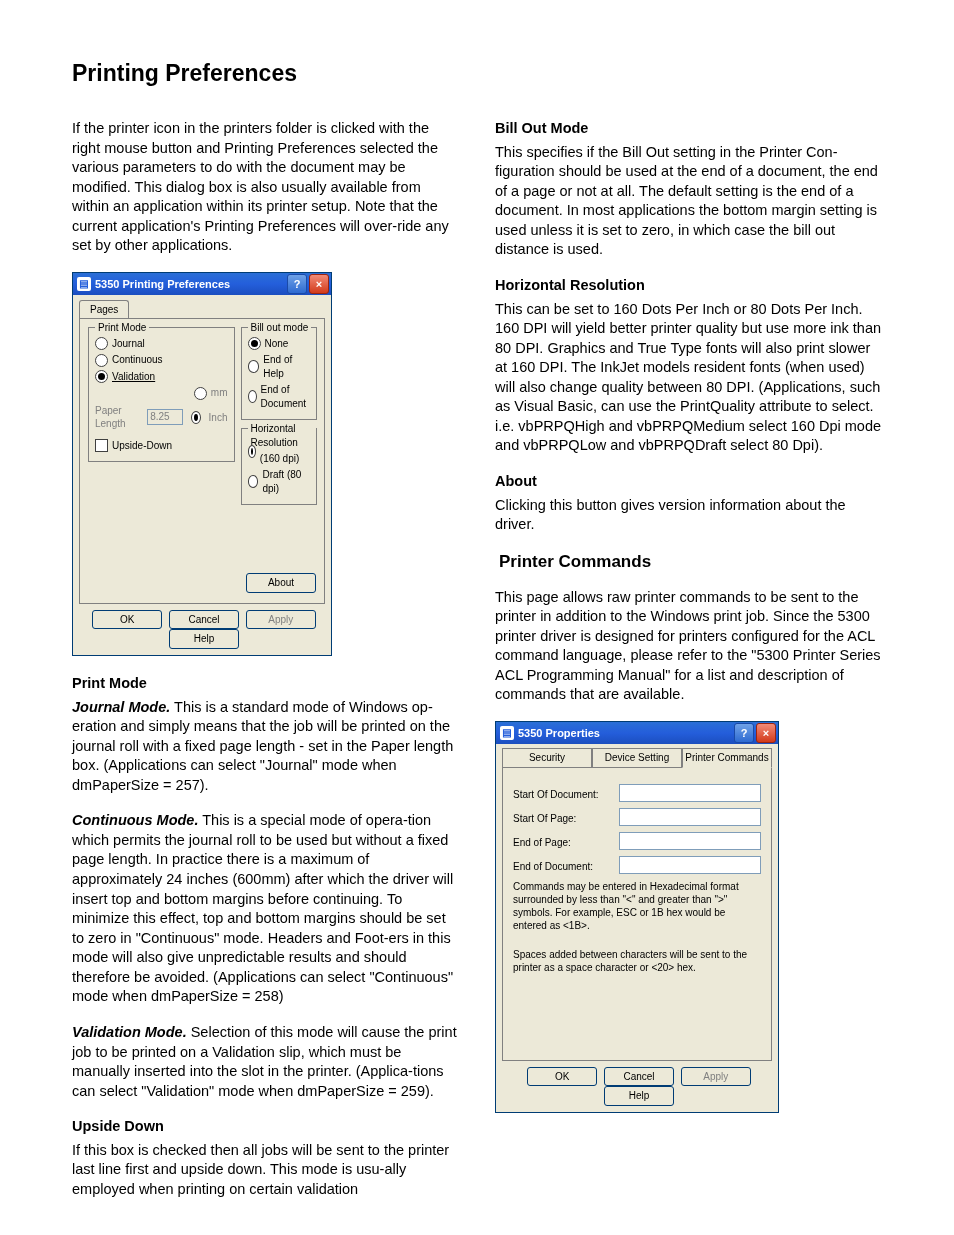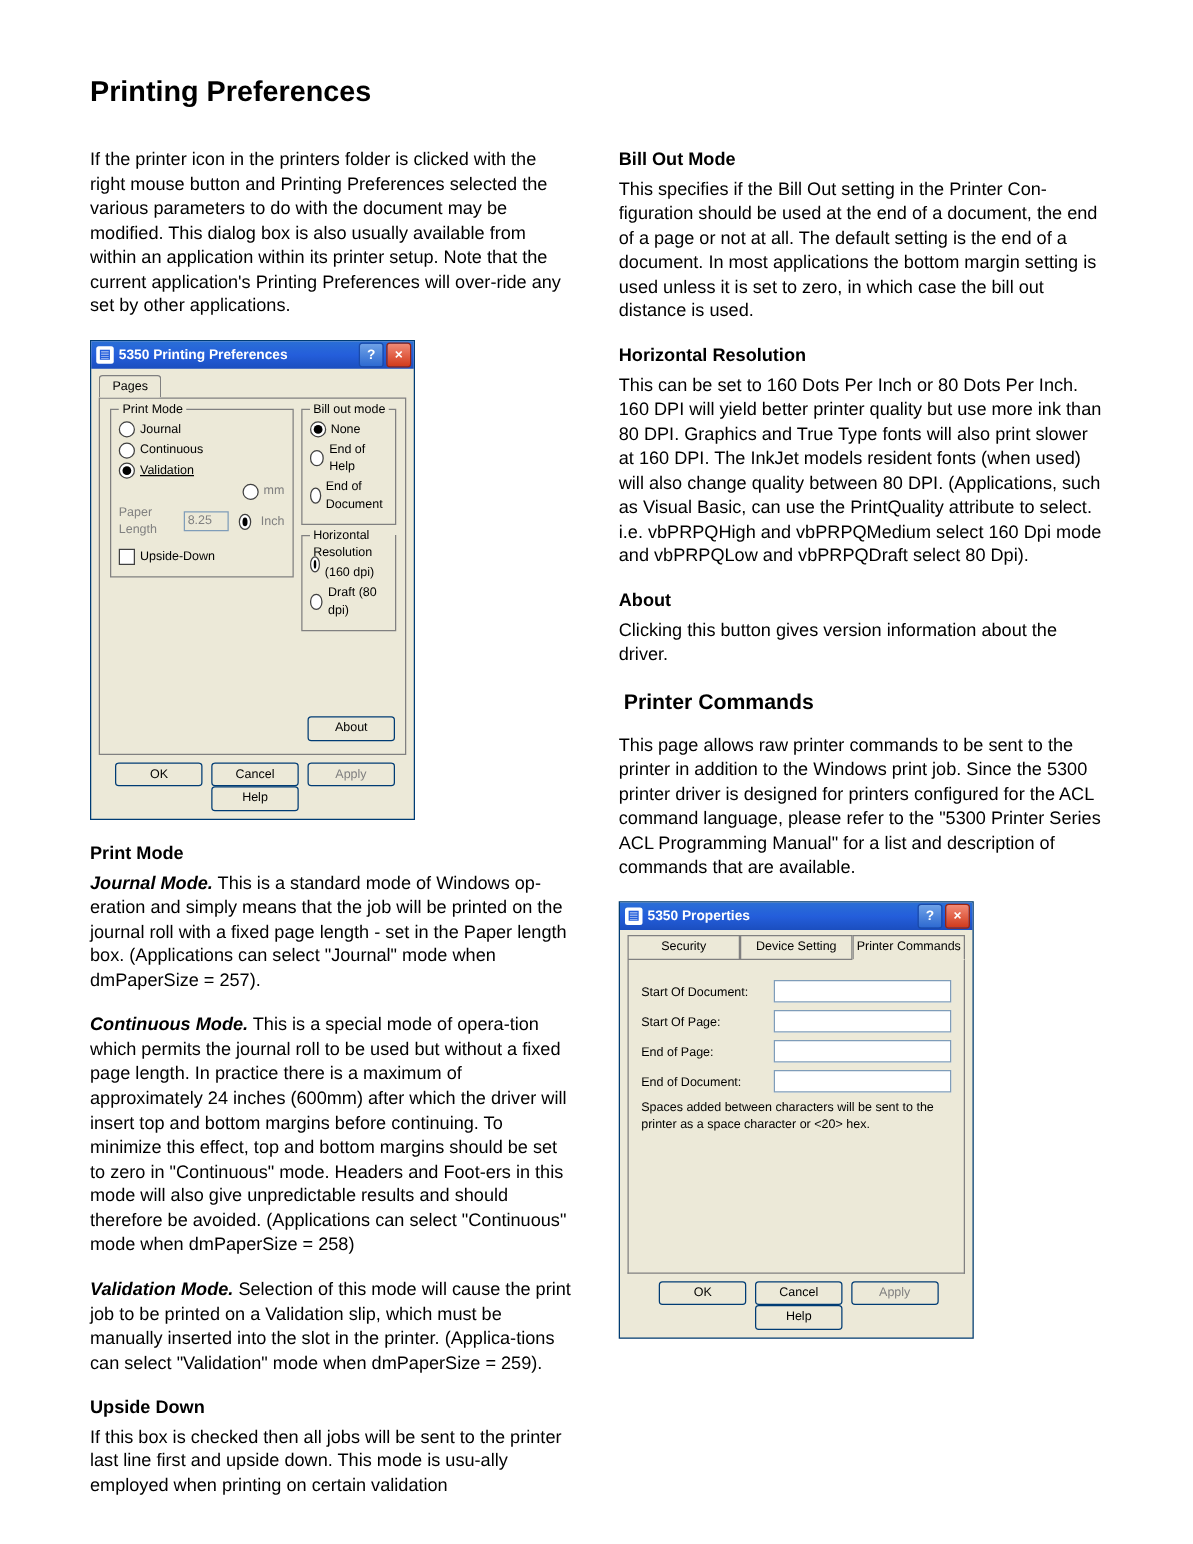--- a/index.html
+++ b/index.html
@@ -288,20 +288,21 @@
                 <span class="field"></span>
               </div>
             <div class="cmd-row">
                 <label>End of Page:</label>
                 <span class="field"></span>
               </div>
             <div class="cmd-row">
                 <label>End of Document:</label>
                 <span class="field"></span>
               </div>
+            <p class="helptext">Commands may be entered in Hexadecimal format surrounded by less than "&lt;" and greater than "&gt;" symbols. For example,  ESC or 1B hex would be entered as &lt;1B&gt;.</p>
             <p class="helptext">Spaces added between characters will be sent to the printer as a space character or &lt;20&gt; hex.</p>
             <div style="height:60px"></div>
           </div>
           <div class="row-btns" style="margin-top:6px;text-align:center">
             <span class="btn">OK</span>
             <span class="btn">Cancel</span>
             <span class="btn disabled">Apply</span>
             <span class="btn">Help</span>
           </div>
         </div>

